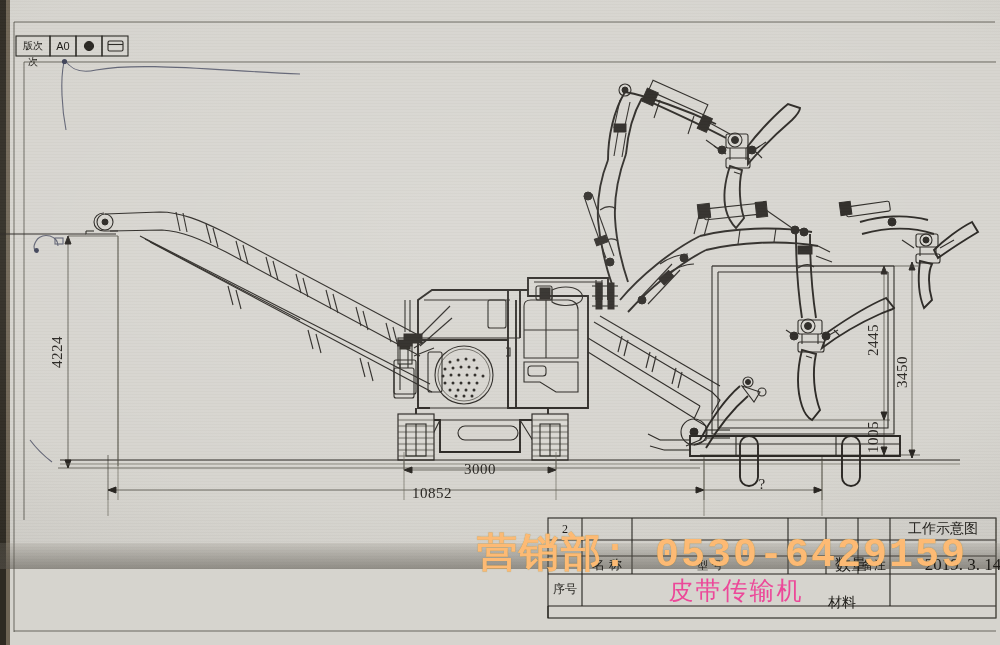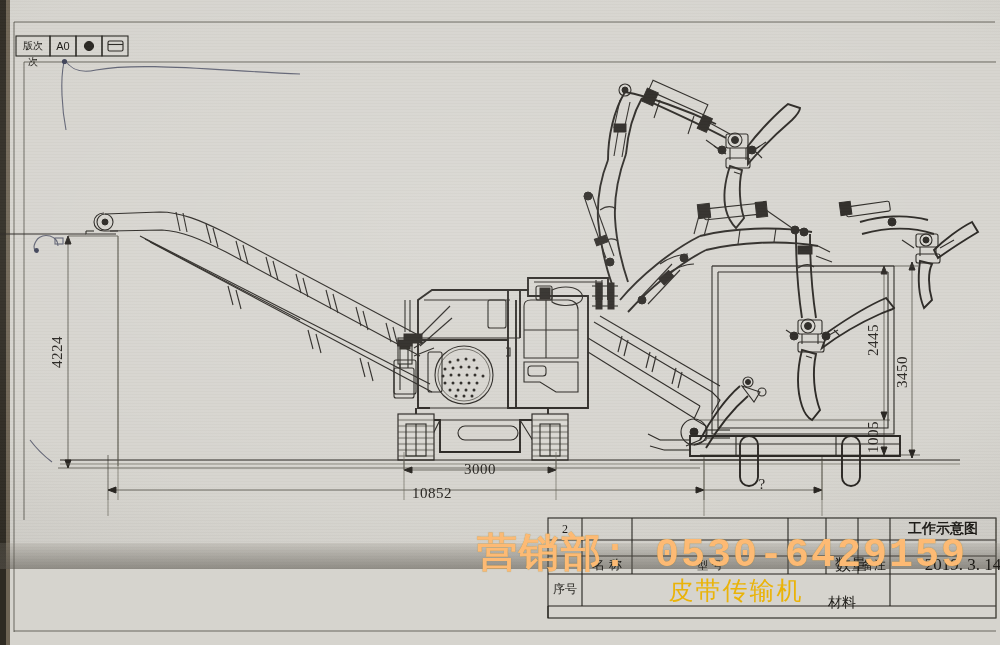--- a/index.html
+++ b/index.html
@@ -51,21 +51,21 @@
 
   .tb-cell{
     position:absolute;
     font-family:"DejaVu Sans", sans-serif;
     color:#1f1d19;
     display:flex;align-items:center;justify-content:center;
     white-space:nowrap;
   }
   .title-main{
     font-family:"DejaVu Sans", sans-serif;
-    font-size:25px;color:#eab308;letter-spacing:2px;
+    font-size:25px;color:#ec4899;letter-spacing:2px;
   }
   .stamp{
     position:absolute;
     font-family:Liberation Mono, monospace;
     font-size:40px;font-weight:700;
     color:#fdba74;
     letter-spacing:2px;
     white-space:nowrap;
     text-shadow:0 0 1px rgba(120,110,0,.55);
   }
@@ -549,21 +549,21 @@
   </svg>
 
   <div class="paper-shade"></div>
   <div class="paper-grain"></div>
   <div class="bot-strip"></div>
 
   <div class="tb-cell" style="left:16px;top:36px;width:34px;height:20px;font-size:10px;">版次</div>
   <div class="tb-cell" style="left:16px;top:55px;width:34px;height:14px;font-size:10px;">次</div>
   <div class="tb-cell" style="left:50px;top:36px;width:26px;height:20px;font-size:11px;font-family:Liberation Sans, sans-serif;">A0</div>
 
-  <div class="tb-cell" style="left:890px;top:518px;width:106px;height:22px;font-size:14px;font-weight:bold;">工作示意图</div>
+  <div class="tb-cell" style="left:890px;top:518px;width:106px;height:22px;font-size:14px;">工作示意图</div>
 
   <div class="tb-cell" style="left:548px;top:580px;width:34px;height:18px;font-size:12px;">序号</div>
   <div class="tb-cell" style="left:582px;top:556px;width:50px;height:18px;font-size:13px;">名 称</div>
   <div class="tb-cell" style="left:632px;top:556px;width:156px;height:18px;font-size:11px;">型 号</div>
   <div class="tb-cell" style="left:832px;top:556px;width:38px;height:18px;font-size:16px;">数量</div>
   <div class="tb-cell" style="left:826px;top:556px;width:32px;height:18px;font-size:14px;margin-top:38px;">材料</div>
   <div class="tb-cell" style="left:858px;top:556px;width:32px;height:18px;font-size:12px;">备注</div>
 
   <div class="tb-cell" style="left:548px;top:519px;width:34px;height:20px;font-size:12px;font-family:'Liberation Serif',serif;">2</div>
 

